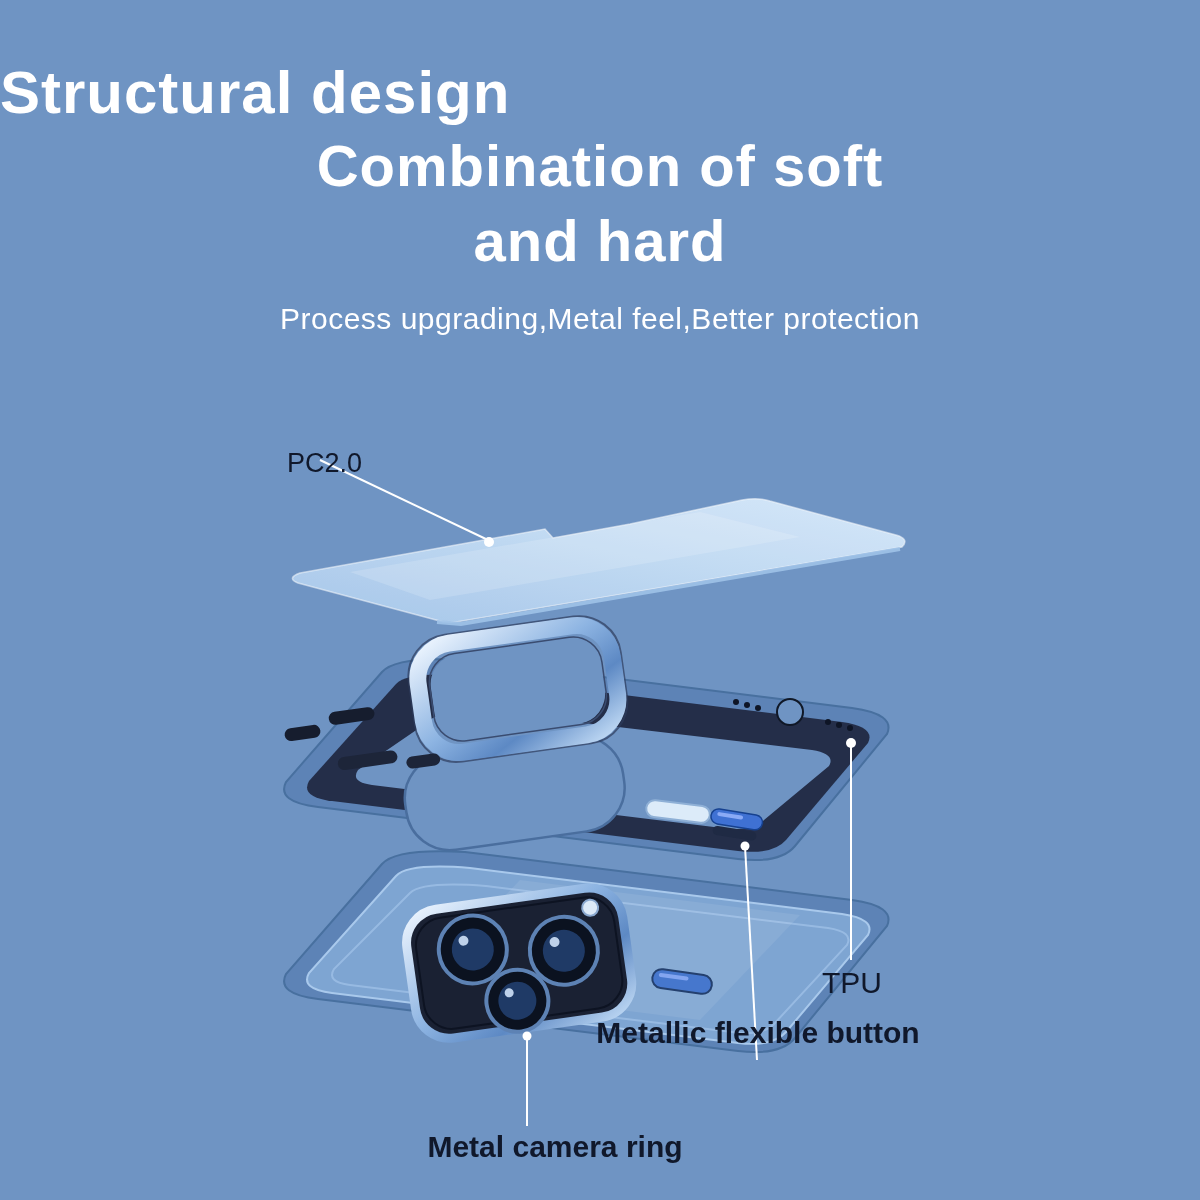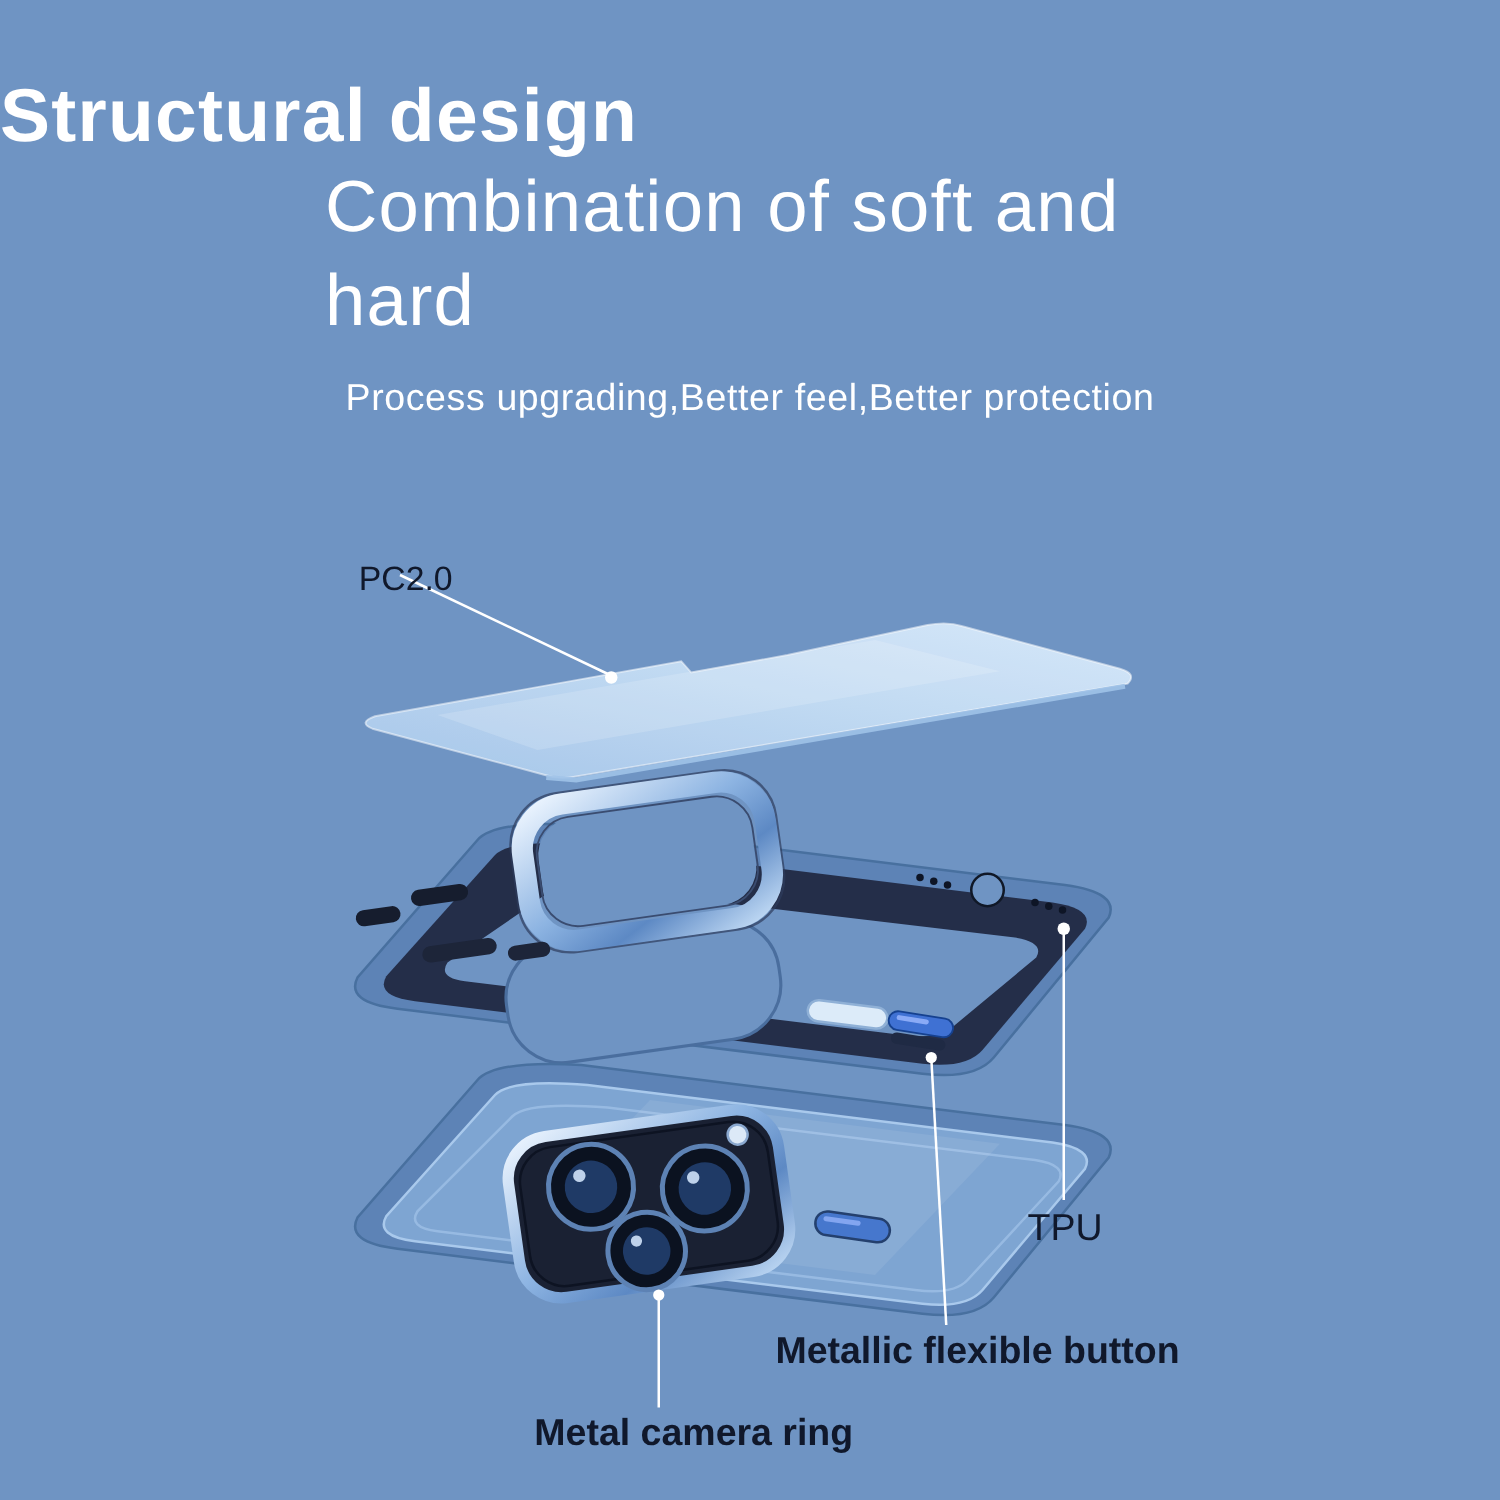--- a/index.html
+++ b/index.html
@@ -11,45 +11,45 @@
     overflow:hidden;
   }
   .stage{position:absolute;inset:0;}
   .title{
     position:absolute;top:38px;left:0;width:100%;
     text-align:left;color:#ffffff;
     font-size:60px;font-weight:700;letter-spacing:1px;margin-top:20px;
   }
   .subtitle{
     position:absolute;top:128px;left:50%;transform:translateX(-50%);
-    width:680px;color:#ffffff;
-    font-size:58px;font-weight:400;line-height:1.3;letter-spacing:1px;
+    width:680px;text-align:center;color:#ffffff;
+    font-size:58px;font-weight:700;line-height:1.3;letter-spacing:1px;
   }
   .tagline{
     position:absolute;top:302px;left:0;width:100%;
     text-align:center;color:#ffffff;
     font-size:30px;font-weight:400;letter-spacing:.5px;
   }
   svg.art{position:absolute;inset:0;}
   .callout{
     position:absolute;color:#10182b;white-space:nowrap;
   }
   .callout.pc{left:287px;top:448px;font-size:27px;font-weight:400;}
   .callout.tpu{left:822px;top:966px;font-size:30px;font-weight:400;}
-  .callout.btn{left:758px;top:1064px;transform:translateX(-50%);font-size:30px;font-weight:700;margin-left:24px;}
+  .callout.btn{left:758px;top:1016px;transform:translateX(-50%);font-size:30px;font-weight:700;}
   .callout.ring{left:519px;top:1130px;transform:translateX(-50%);font-size:30px;font-weight:700;margin-left:36px;}
 </style>
 </head>
 <body>
 
 <div class="stage">
 
   <div class="title">Structural design</div>
   <div class="subtitle">Combination of soft and hard</div>
-  <div class="tagline">Process upgrading,Better feel,Better protection</div>
+  <div class="tagline">Process upgrading,Metal feel,Better protection</div>
 
   <svg class="art" viewBox="0 0 1200 1200">
     <defs>
       <linearGradient id="gradPlate" x1="0" y1="1" x2="1" y2="0">
         <stop offset="0" stop-color="#a9c9ec"></stop>
         <stop offset="0.55" stop-color="#c6def5"></stop>
         <stop offset="1" stop-color="#dcedfc"></stop>
       </linearGradient>
       <linearGradient id="gradMetal" x1="0" y1="0" x2="1" y2="1">
         <stop offset="0" stop-color="#eef6ff"></stop>

